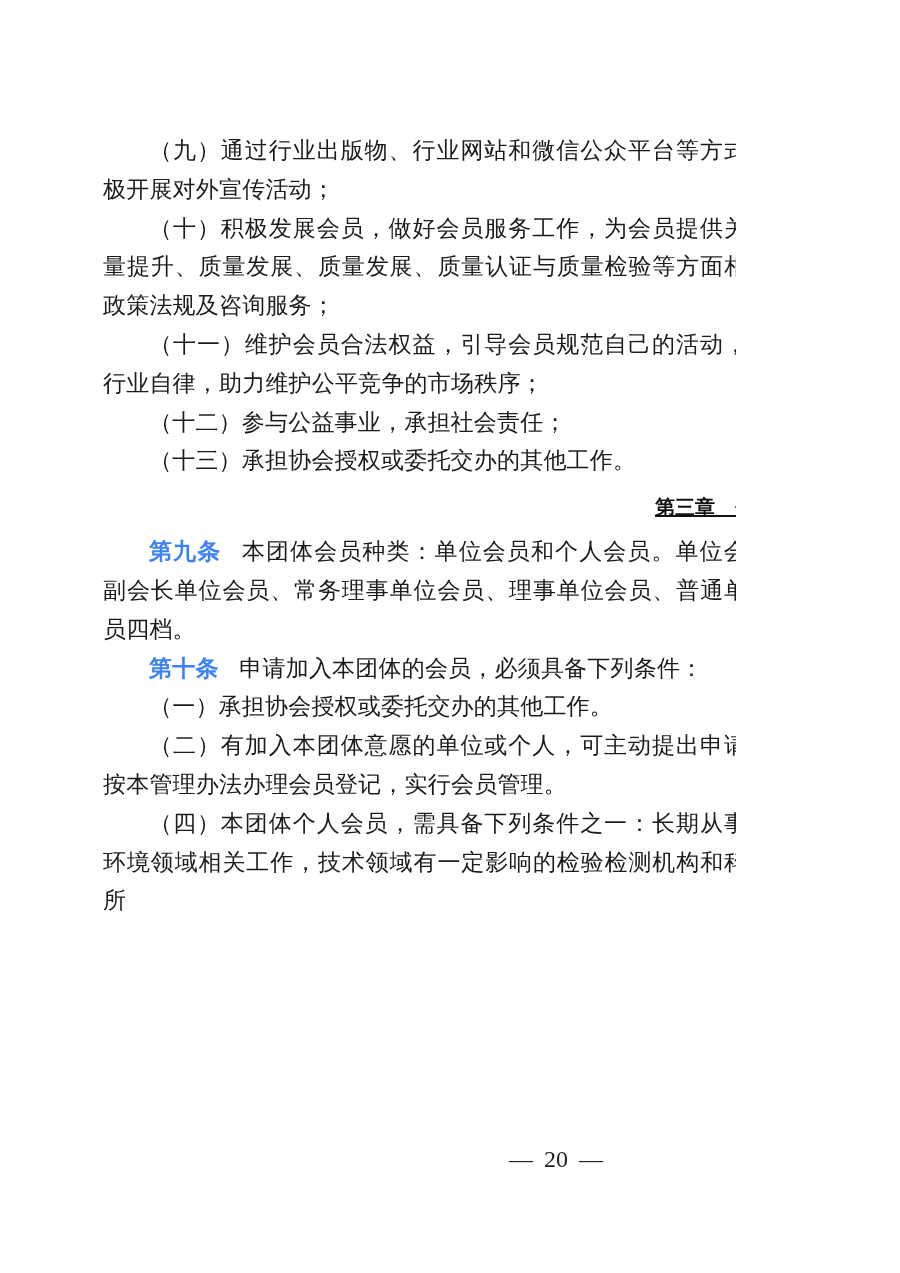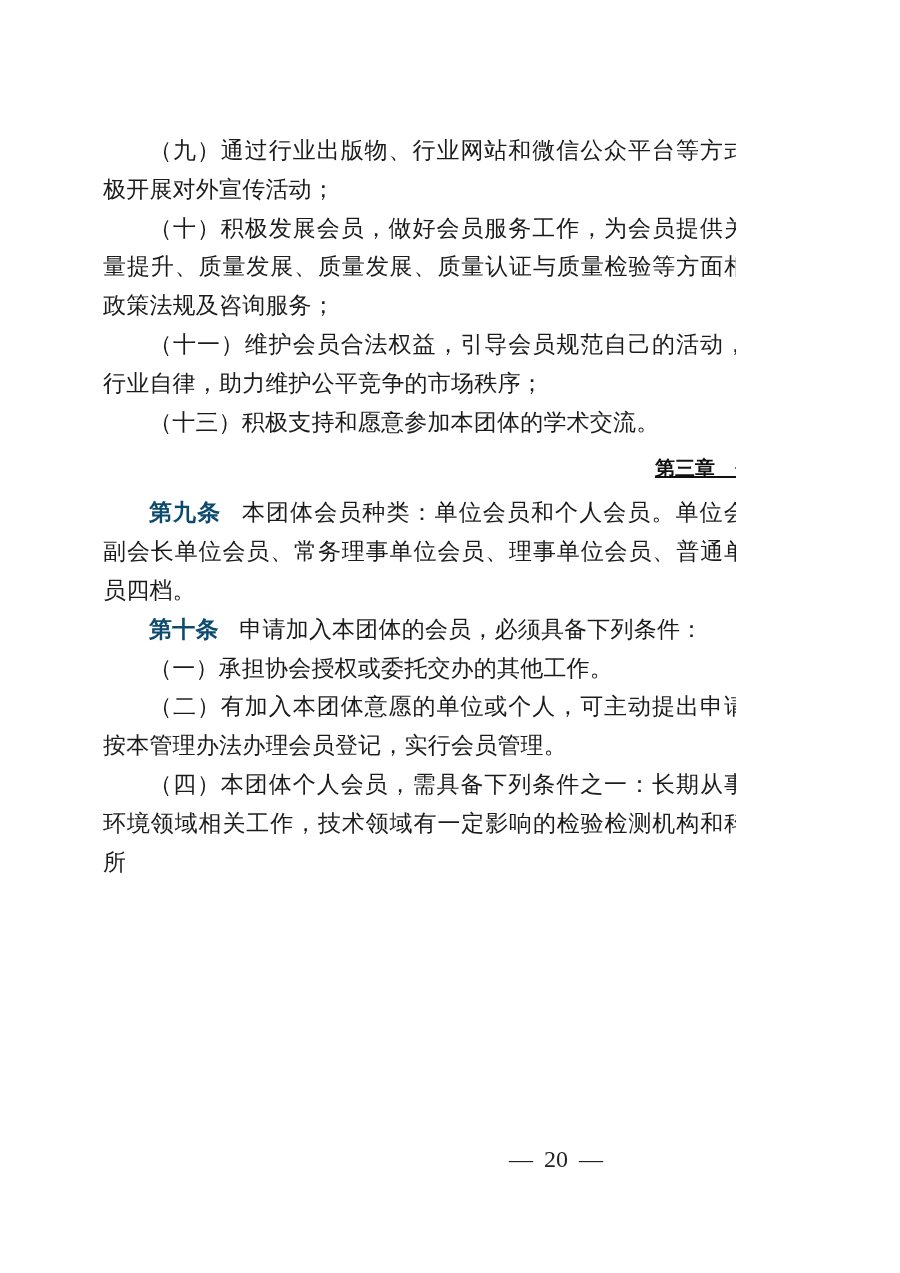--- a/index.html
+++ b/index.html
@@ -32,21 +32,21 @@
     line-height: 39px;
     font-weight: bold;
     text-align: right;
     text-indent: 0;
     color: #111111;
     text-decoration: underline;
   }
   .label {
     font-weight: bold;
     margin-right: 0.9em;
-    color: #0c4a6e;
+    color: #3b82f6;
   }
   .footer {
     position: absolute;
     top: 1144px;
     right: 133px;
     font-size: 24px;
     line-height: 30px;
     display: flex;
     align-items: center;
     gap: 11px;
@@ -54,21 +54,22 @@
   }
 </style>
 </head>
 <body>
 
 <div class="page">
   <div class="content">
       <p class="para">（九）通过行业出版物、行业网站和微信公众平台等方式，积极开展对外宣传活动；</p>
       <p class="para">（十）积极发展会员，做好会员服务工作，为会员提供关于质量提升、质量发展、质量发展、质量认证与质量检验等方面相关的政策法规及咨询服务；</p>
       <p class="para">（十一）维护会员合法权益，引导会员规范自己的活动，加强行业自律，助力维护公平竞争的市场秩序；</p>
-      <p class="para">（十三）积极支持和愿意参加本团体的学术交流。</p>
+      <p class="para">（十二）参与公益事业，承担社会责任；</p>
+      <p class="para">（十三）承担协会授权或委托交办的其他工作。</p>
       <p class="heading">第三章　会　员</p>
       <p class="para"><span class="label">第九条</span><span>本团体会员种类：单位会员和个人会员。单位会员分副会长单位会员、常务理事单位会员、理事单位会员、普通单位会员四档。</span></p>
       <p class="para"><span class="label">第十条</span><span>申请加入本团体的会员，必须具备下列条件：</span></p>
       <p class="para">（一）承担协会授权或委托交办的其他工作。</p>
       <p class="para">（二）有加入本团体意愿的单位或个人，可主动提出申请，并按本管理办法办理会员登记，实行会员管理。</p>
       <p class="para">（四）本团体个人会员，需具备下列条件之一：长期从事人居环境领域相关工作，技术领域有一定影响的检验检测机构和科研院所</p>
     </div>
   <div class="footer">
     <span>—</span>
     <span>20</span>

